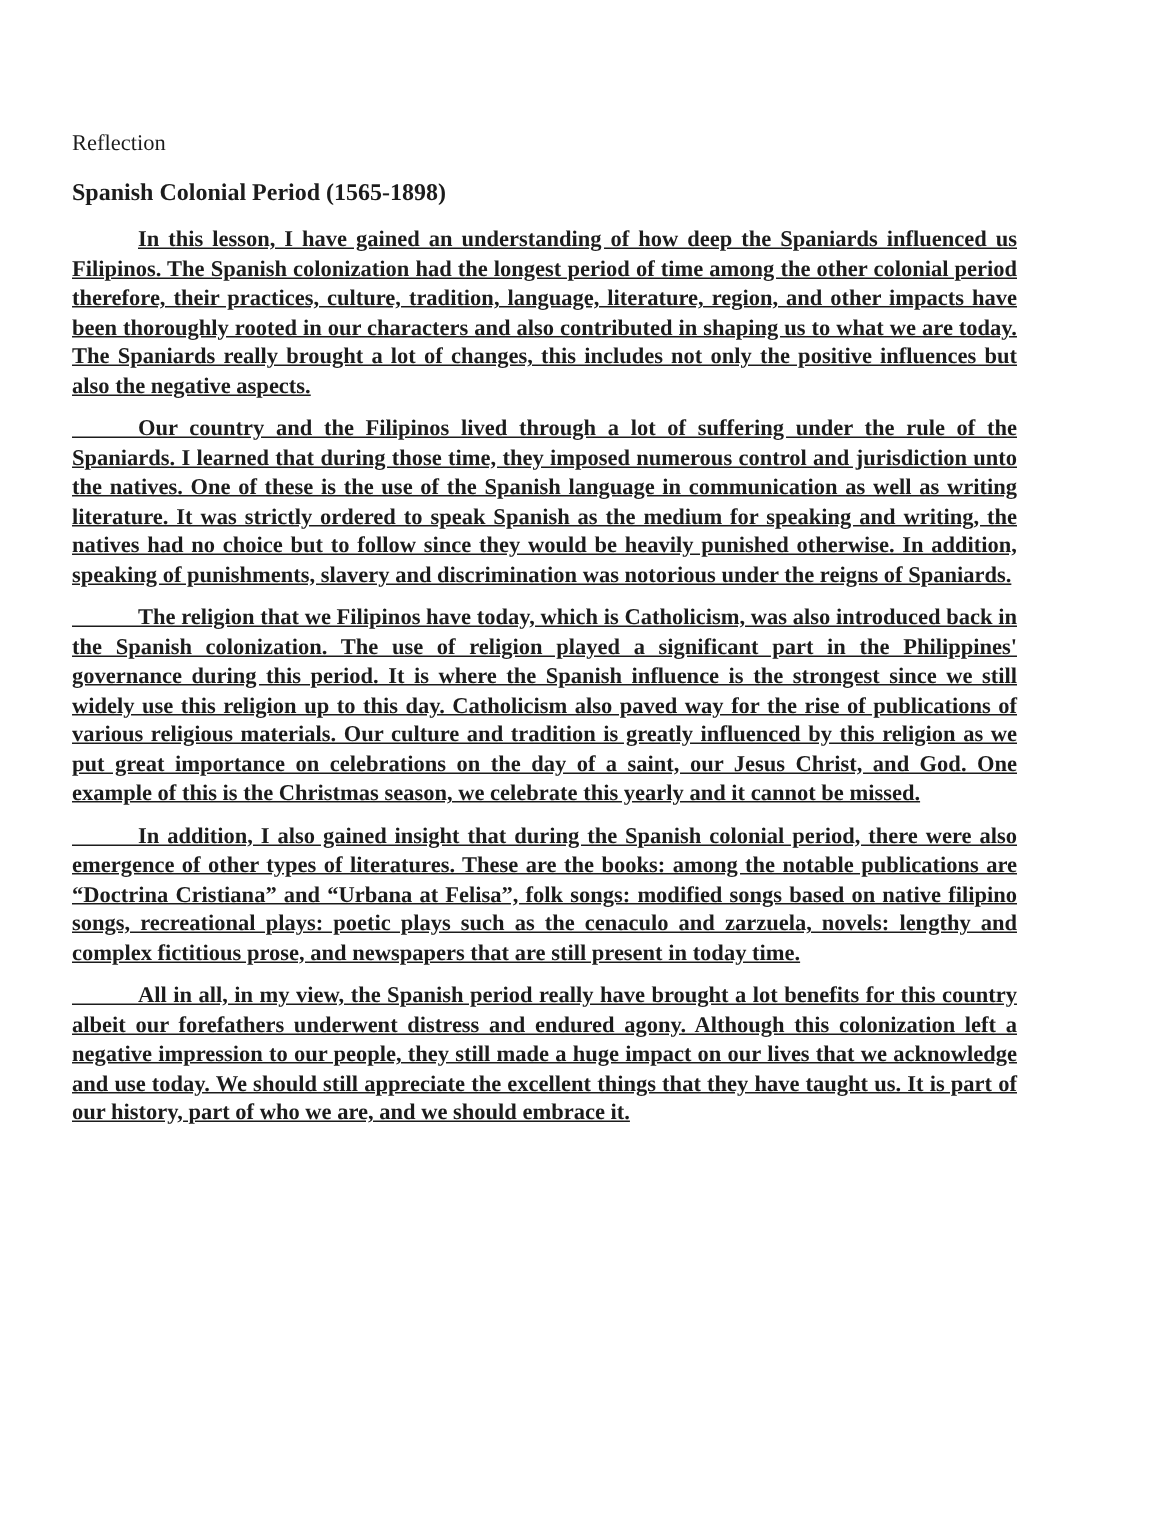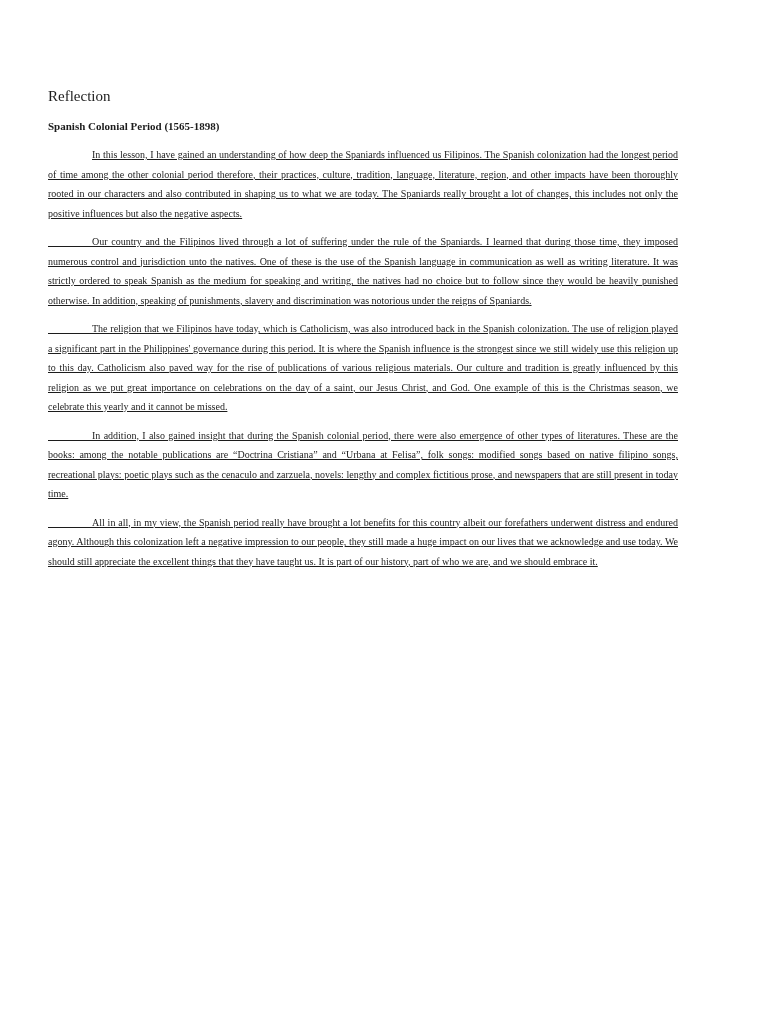--- a/index.html
+++ b/index.html
@@ -19,29 +19,30 @@
     box-shadow: 0 0 3px rgba(0,0,0,0.25);
     position: relative;
     overflow: hidden;
   }
   .doc-label {
     font-size: 15px;
     font-weight: normal;
     margin: 0 0 15px 0;
   }
   .doc-heading {
-    font-size: 11px;
+    font-size: 16px;
     font-weight: bold;
     margin: 0 0 13px 0;
   }
   p.essay {
-    font-size: 10px;
+    font-size: 15px;
     line-height: 19.5px;
     text-align: justify;
     margin: 0 0 9px 0;
+    font-weight: bold;
   }
   .ptext {
     text-decoration: underline;
   }
   .tab {
     display: inline-block;
     width: 44px;
     height: 4px;
   }
   .tab.u {

